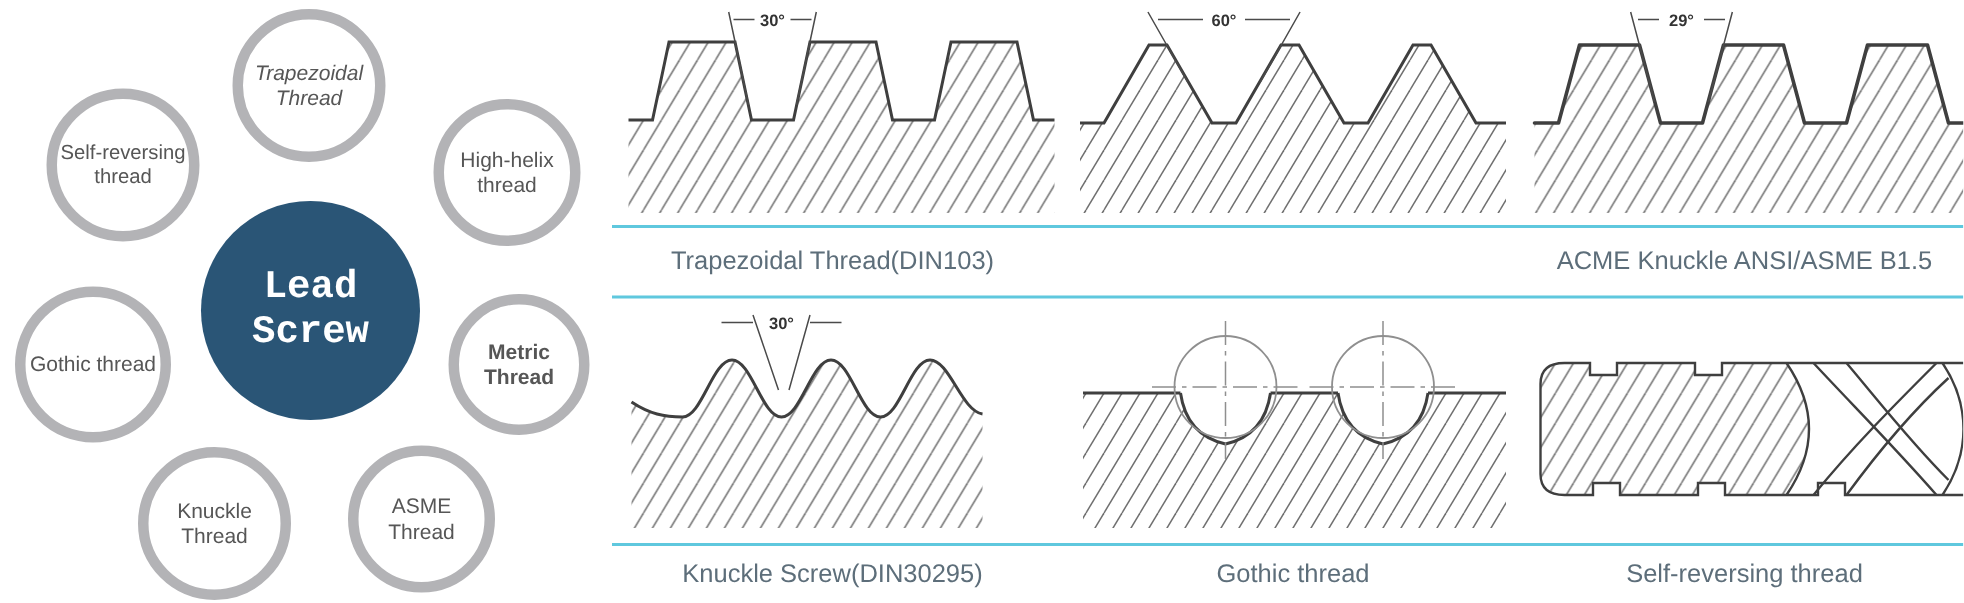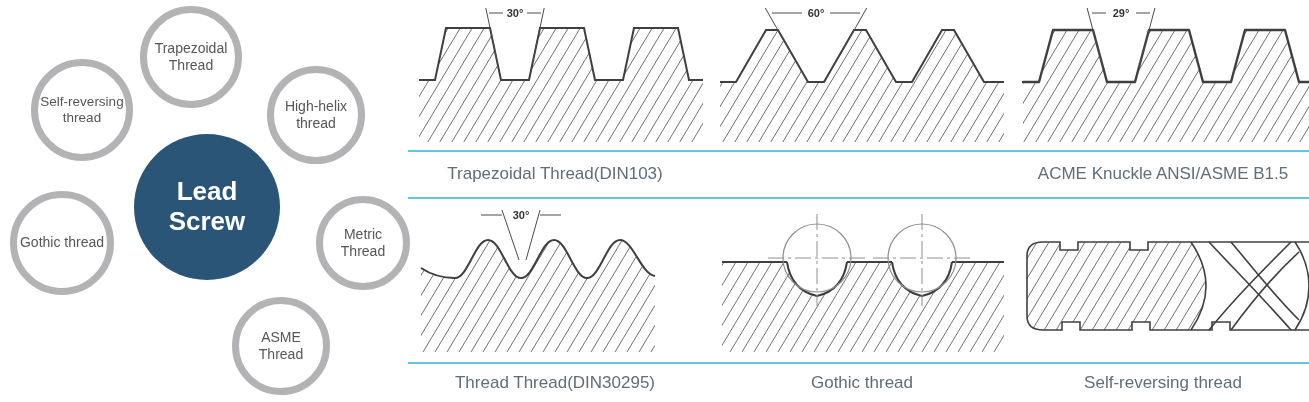--- a/index.html
+++ b/index.html
@@ -5,33 +5,33 @@
   html,body { margin:0; padding:0; background:#fff; }
   .stage {
     position:relative; width:1309px; height:402px; background:#ffffff;
     font-family:"Liberation Sans", sans-serif; overflow:hidden;
   }
   
   .hub {
     position:absolute; left:134px; top:134px; width:146px; height:146px;
     border-radius:50%; background:#2a5576; color:#ffffff;
     display:flex; align-items:center; justify-content:center; text-align:center;
-    font-size:26px; font-weight:bold; line-height:1.15;
+    font-size:26px; font-weight:bold; line-height:1.15;font-family:Liberation Mono, monospace;
   }
   .hub span { display:block; width:92px; }
   .sat {
     position:absolute; border-radius:50%; border:7px solid #b3b3b6; background:#ffffff;
     display:flex; align-items:center; justify-content:center; text-align:center;
     color:#565656; font-size:14px; line-height:1.22; box-sizing:border-box;
   }
-  .sat-trapezoidal   { left:140px; top:6px;   width:102px; height:102px; }
+  .sat-trapezoidal   { left:155px; top:6px;   width:102px; height:102px;font-style:italic; }
   .sat-selfreversing { left:31px;  top:59px;  width:102px; height:102px; font-size:13.5px; }
-  .sat-highhelix     { left:267px; top:66px;  width:98px;  height:98px;text-align:center; }
+  .sat-highhelix     { left:289px; top:66px;  width:98px;  height:98px;text-align:center; }
   .sat-gothic        { left:10px;  top:191px; width:104px; height:104px; }
-  .sat-metric        { left:316px; top:196px; width:94px;  height:94px; }
+  .sat-metric        { left:299px; top:196px; width:94px;  height:94px;font-weight:bold; }
   .sat-knuckle       { left:92px;  top:298px; width:102px; height:102px; }
   .sat-acme          { left:232px; top:297px; width:98px;  height:98px; }
 
   
   .divider { position:absolute; left:408px; width:901px; height:2px; background:#5fc8de; }
   .div-1 { top:150px; }
   .div-2 { top:197px; }
   .div-3 { top:362px; }
   .panel-svg { position:absolute; width:300px; }
   .row1 { top:0;     height:150px; }
@@ -81,20 +81,23 @@
   </div>
   <div class="sat sat-highhelix">
     <span>High-helix thread</span>
   </div>
   <div class="sat sat-gothic">
     <span>Gothic thread</span>
   </div>
   <div class="sat sat-metric">
     <span>Metric Thread</span>
   </div>
+  <div class="sat sat-knuckle">
+    <span>Knuckle Thread</span>
+  </div>
   <div class="sat sat-acme">
     <span>ASME Thread</span>
   </div>
 
   <div class="divider div-1"></div>
   <div class="divider div-2"></div>
   <div class="divider div-3"></div>
 
   <svg class="panel-svg row1 col1" viewBox="0 0 300 150">
     <path class="hatchfill" d="M 14,80 H 30 L 41,28 H 85 L 96,80 H 124 L 135,28 H 179 L 190,80 H 218 L 229,28 H 273 L 284,80 H 298 V 142 H 14 Z"></path>
@@ -131,21 +134,21 @@
 
   <svg class="panel-svg row2 col1" viewBox="0 0 300 158">
     <path class="hatchfill" d="M 16,66 C 28,74 38,76 50,76 C 63,76 70,38 83,38 C 96,38 103,76 116,76 C 129,76 136,38 149,38 C 162,38 169,76 182,76 C 195,76 202,38 215,38 C 228,38 236,72 250,74 V 150 H 16 Z"></path>
     <path class="profile" d="M 16,66 C 28,74 38,76 50,76 C 63,76 70,38 83,38 C 96,38 103,76 116,76 C 129,76 136,38 149,38 C 162,38 169,76 182,76 C 195,76 202,38 215,38 C 228,38 236,72 250,74"></path>
     <g>
       <path class="dim" d="M 97,8 L 114,58 M 135,8 L 121,58 M 76,13 H 97 M 135,13 H 156"></path>
       <text class="dimtext" x="116" y="17" text-anchor="middle">30°</text>
     </g>
   </svg>
   <div class="panel-label label-row2 col1">
-    <span>Thread Thread(DIN30295)</span>
+    <span>Knuckle Screw(DIN30295)</span>
   </div>
 
   <svg class="panel-svg row2 col2" viewBox="0 0 300 158">
     <path class="hatchfill" d="M 10,60 H 292 V 150 H 10 Z"></path>
     <path d="M 75,60 Q 79,88 105,94 Q 131,88 135,60 Z" fill="#ffffff" stroke="none"></path>
     <path d="M 180,60 Q 184,88 210,94 Q 236,88 240,60 Z" fill="#ffffff" stroke="none"></path>
     <path class="profile" d="M 10,60 H 75 M 135,60 H 180 M 240,60 H 292"></path>
     <path class="profile" d="M 75,60 Q 79,88 105,94 Q 131,88 135,60 M 180,60 Q 184,88 210,94 Q 236,88 240,60"></path>
     <g>
       <circle class="ghost" cx="105" cy="56" r="34"></circle>

